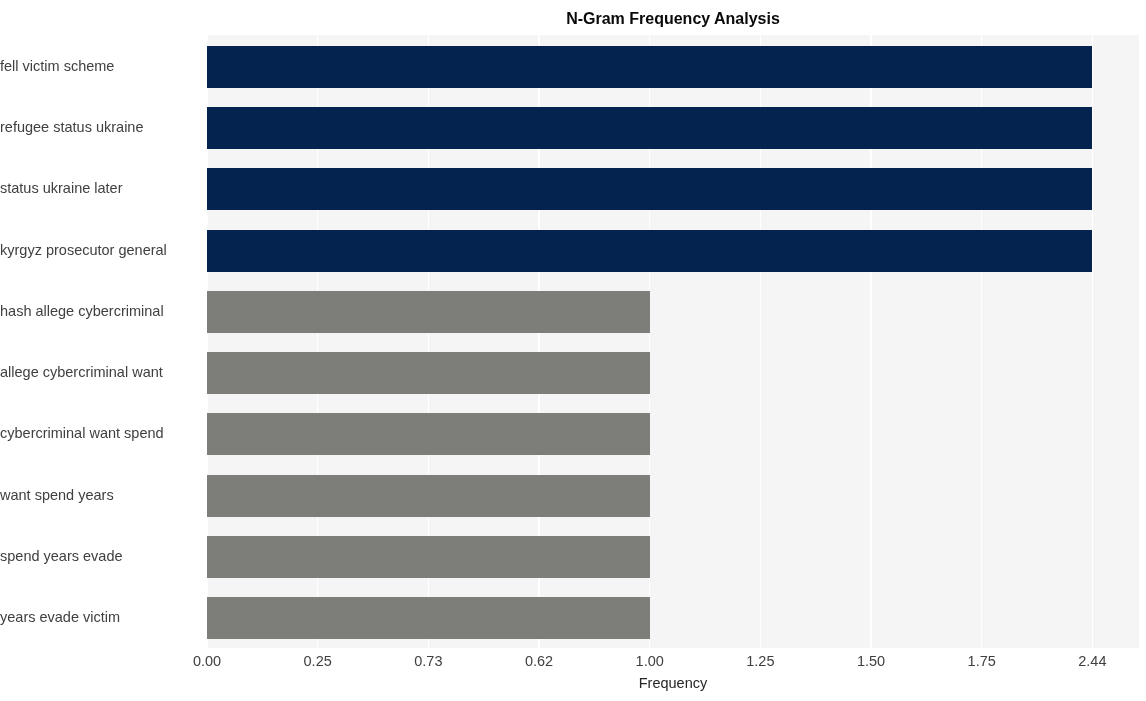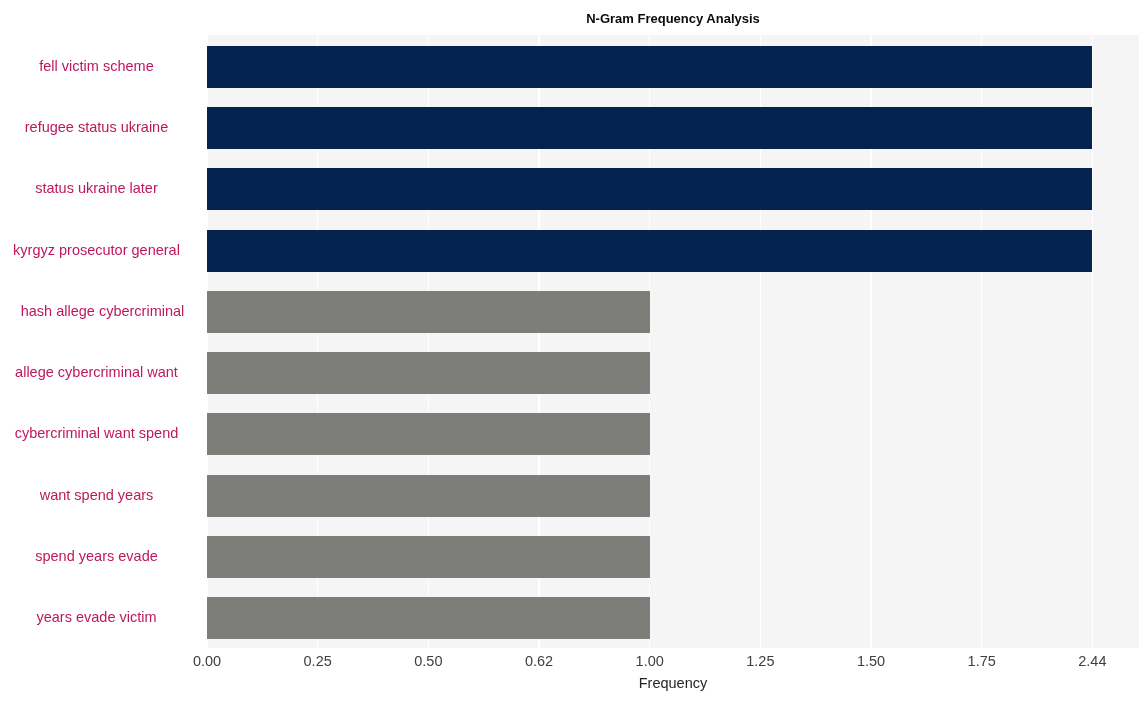--- a/index.html
+++ b/index.html
@@ -21,21 +21,21 @@
     background: #ffffff;
   }
 
   
   #chart-title {
     position: absolute;
     left: 207px;
     top: 7px;
     width: 932px;
     text-align: center;
-    font-size: 13px;
+    font-size: 16px;
     font-weight: bold;
     color: #0a0a0a;
     letter-spacing: 0px;
     line-height: 24px;
     white-space: nowrap;
   }
 
   
   #plot-area {
     position: absolute;
@@ -59,23 +59,23 @@
     position: absolute;
     left: 0;
     height: 42px;
   }
 
   
   .ytick {
     position: absolute;
     right: 1146px;
     width: 195px;
-    text-align: center;
+    text-align: left;
     font-size: 14.5px;
-    color: #be185d;
+    color: #404040;
     white-space: nowrap;
   }
   #y-axis {
     position: absolute;
     left: 0;
     top: 0;
     width: 200px;
     height: 701px;
   }
   #y-axis .ytick {
@@ -145,32 +145,32 @@
       <div class="bar" title="want spend years: 1" style="width: 442.692px; top: 439.75px; background: rgb(125, 125, 122);"></div>
       <div class="bar" title="spend years evade: 1" style="width: 442.692px; top: 501.05px; background: rgb(125, 125, 122);"></div>
       <div class="bar" title="years evade arrest: 1" style="width: 442.692px; top: 562.35px; background: rgb(125, 125, 122);"></div>
     </div>
 
   <div id="y-axis">
       <div class="ytick" style="top: 65.65px;">fell victim scheme</div>
       <div class="ytick" style="top: 126.95px;">refugee status ukraine</div>
       <div class="ytick" style="top: 188.25px;">status ukraine later</div>
       <div class="ytick" style="top: 249.55px;">kyrgyz prosecutor general</div>
-      <div class="ytick" style="top: 310.85px; padding-left: 12px;">hash allege cybercriminal</div>
+      <div class="ytick" style="top: 310.85px;">hash allege cybercriminal</div>
       <div class="ytick" style="top: 372.15px;">allege cybercriminal want</div>
       <div class="ytick" style="top: 433.45px;">cybercriminal want spend</div>
       <div class="ytick" style="top: 494.75px;">want spend years</div>
       <div class="ytick" style="top: 556.05px;">spend years evade</div>
       <div class="ytick" style="top: 617.35px;">years evade victim</div>
     </div>
 
   <div id="x-axis">
       <div class="xtick" style="left: 207px;">0.00</div>
       <div class="xtick" style="left: 317.673px;">0.25</div>
-      <div class="xtick" style="left: 428.346px;">0.50</div>
+      <div class="xtick" style="left: 428.346px;">0.73</div>
       <div class="xtick" style="left: 539.019px;">0.62</div>
       <div class="xtick" style="left: 649.692px;">1.00</div>
       <div class="xtick" style="left: 760.365px;">1.25</div>
       <div class="xtick" style="left: 871.038px;">1.50</div>
       <div class="xtick" style="left: 981.711px;">1.75</div>
       <div class="xtick" style="left: 1092.38px;">2.44</div>
     </div>
 
   <div id="x-axis-label">Frequency</div>
 

